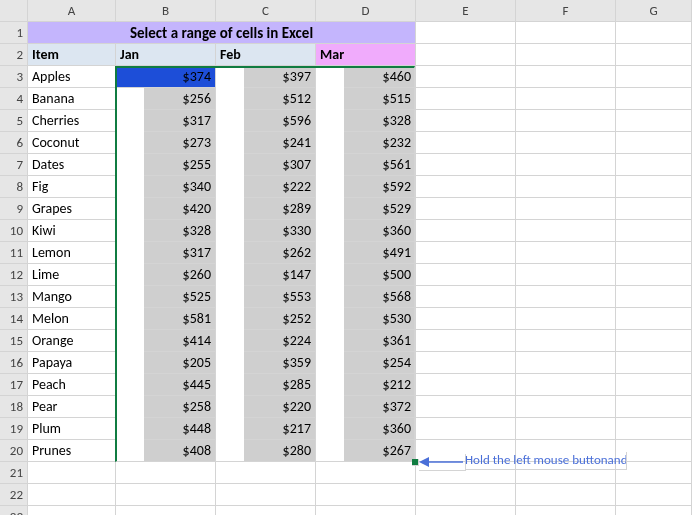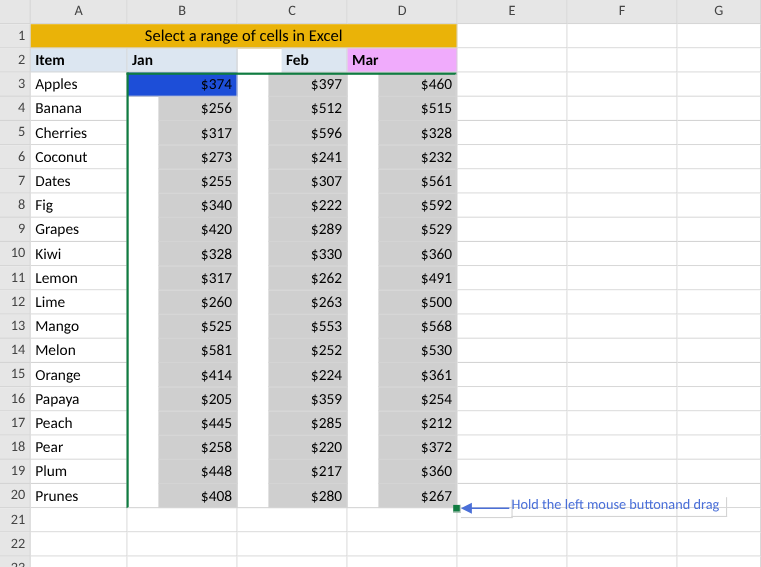--- a/index.html
+++ b/index.html
@@ -28,23 +28,23 @@
       background: #e6e6e6;
       color: #444;
       justify-content: center;
       font-size: 13px;
     }
     .rowhdr { justify-content: flex-end; padding-right: 4px; }
     .cell { padding: 0 4px; background: #fff; }
     .title {
       grid-column: 2 / span 4;
       justify-content: center;
-      font-weight: normal;
+      font-weight: bold;
       font-size: 15px;
-      background: #eab308;
+      background: #c4b5fd;
     }
     .num { justify-content: flex-end; }
     .sel { background: #cfcfcf; margin-left: 28px; }
     .sel-first { background: #1d4ed8; }
     .selection-border {
       position: absolute;
       border: 2px solid #107c41;
       pointer-events: none;
     }
     .fill-handle {
@@ -79,21 +79,21 @@
     <div class="colhdr">F</div>
     <div class="colhdr">G</div>
     <div class="rowhdr">1</div>
     <div class="title">Select a range of cells in Excel</div>
     <div class="cell"></div>
     <div class="cell"></div>
     <div class="cell"></div>
     <div class="rowhdr">2</div>
     <div class="cell header-row" style="background: rgb(220, 230, 241); font-weight: bold;">Item</div>
     <div class="cell header-row num" style="background: rgb(220, 230, 241); font-weight: bold; justify-content: flex-start;">Jan</div>
-    <div class="cell header-row num" style="background: rgb(220, 230, 241); font-weight: bold; justify-content: flex-start; margin-left: 40px;">Feb</div>
+    <div class="cell header-row num" style="background: rgb(220, 230, 241); font-weight: bold; justify-content: flex-start;">Feb</div>
     <div class="cell header-row num" style="background: #f0abfc; font-weight: bold; justify-content: flex-start;">Mar</div>
     <div class="cell"></div>
     <div class="cell"></div>
     <div class="cell"></div>
     <div class="rowhdr">3</div>
     <div class="cell">Apples</div>
     <div class="cell num sel-first">$374</div>
     <div class="cell num sel">$397</div>
     <div class="cell num sel">$460</div>
     <div class="cell"></div>
@@ -159,21 +159,21 @@
     <div class="cell">Lemon</div>
     <div class="cell num sel">$317</div>
     <div class="cell num sel">$262</div>
     <div class="cell num sel">$491</div>
     <div class="cell"></div>
     <div class="cell"></div>
     <div class="cell"></div>
     <div class="rowhdr">12</div>
     <div class="cell">Lime</div>
     <div class="cell num sel">$260</div>
-    <div class="cell num sel">$263</div>
+    <div class="cell num sel">$147</div>
     <div class="cell num sel">$500</div>
     <div class="cell"></div>
     <div class="cell"></div>
     <div class="cell"></div>
     <div class="rowhdr">13</div>
     <div class="cell">Mango</div>
     <div class="cell num sel">$525</div>
     <div class="cell num sel">$553</div>
     <div class="cell num sel">$568</div>
     <div class="cell"></div>
@@ -260,18 +260,18 @@
     <div class="cell"></div>
     <div class="cell"></div>
     <div class="selection-border" style="left: 115px; top: 66px; width: 300px; height: 396px;"></div>
     <div class="fill-handle" style="left: 412px; top: 459px;"></div>
     <div class="arrow" style="left: 419px; top: 454px;">
       <svg width="46" height="16">
         <line x1="6" y1="8" x2="44" y2="8" stroke="#4a6fd8" stroke-width="1.5"></line>
         <polygon points="0,8 10,3 10,13" fill="#4a6fd8"></polygon>
       </svg>
     </div>
-    <div class="anno" style="left: 465px; top: 452px; width: 196px;">
+    <div class="anno" style="left: 465px; top: 452px; width: 162px;">
       <span>Hold the left mouse button</span>
       <br>
       <span>and drag</span>
     </div>
   </div>
 
 </body></html>

